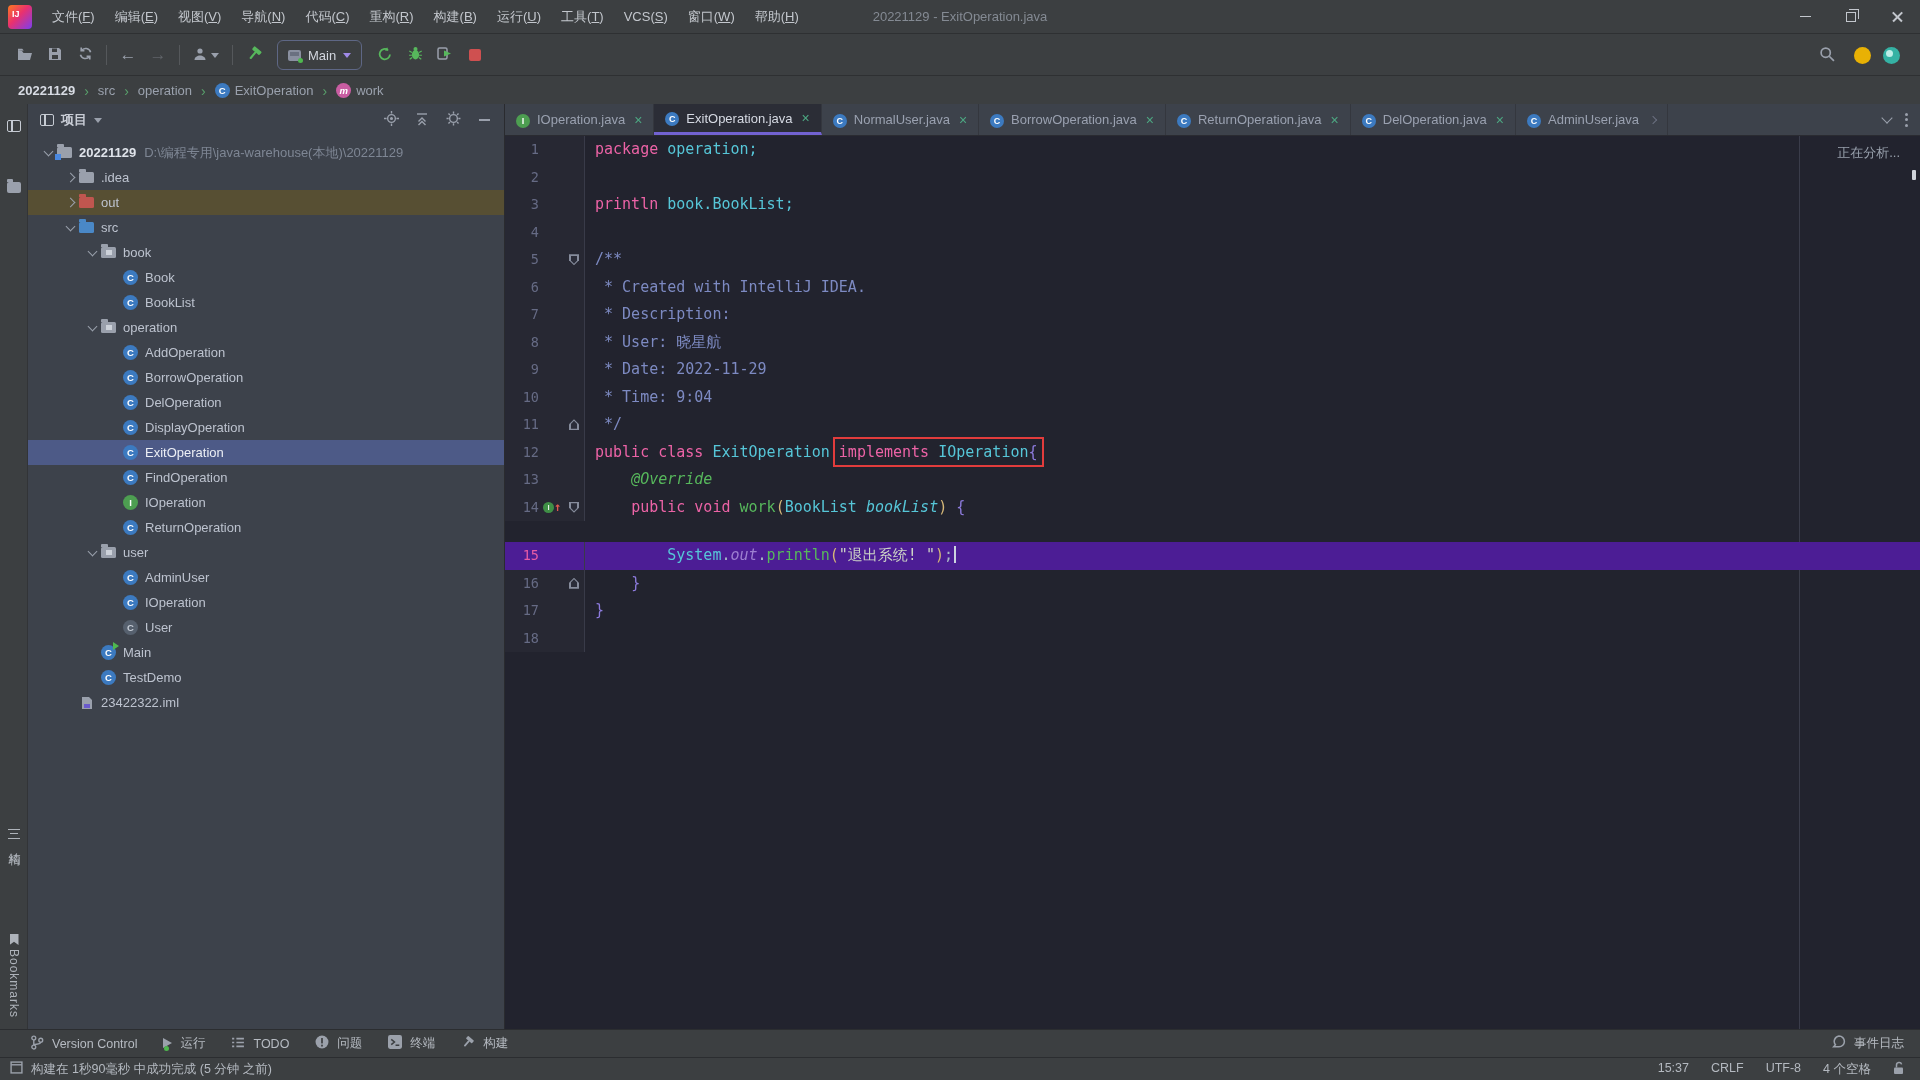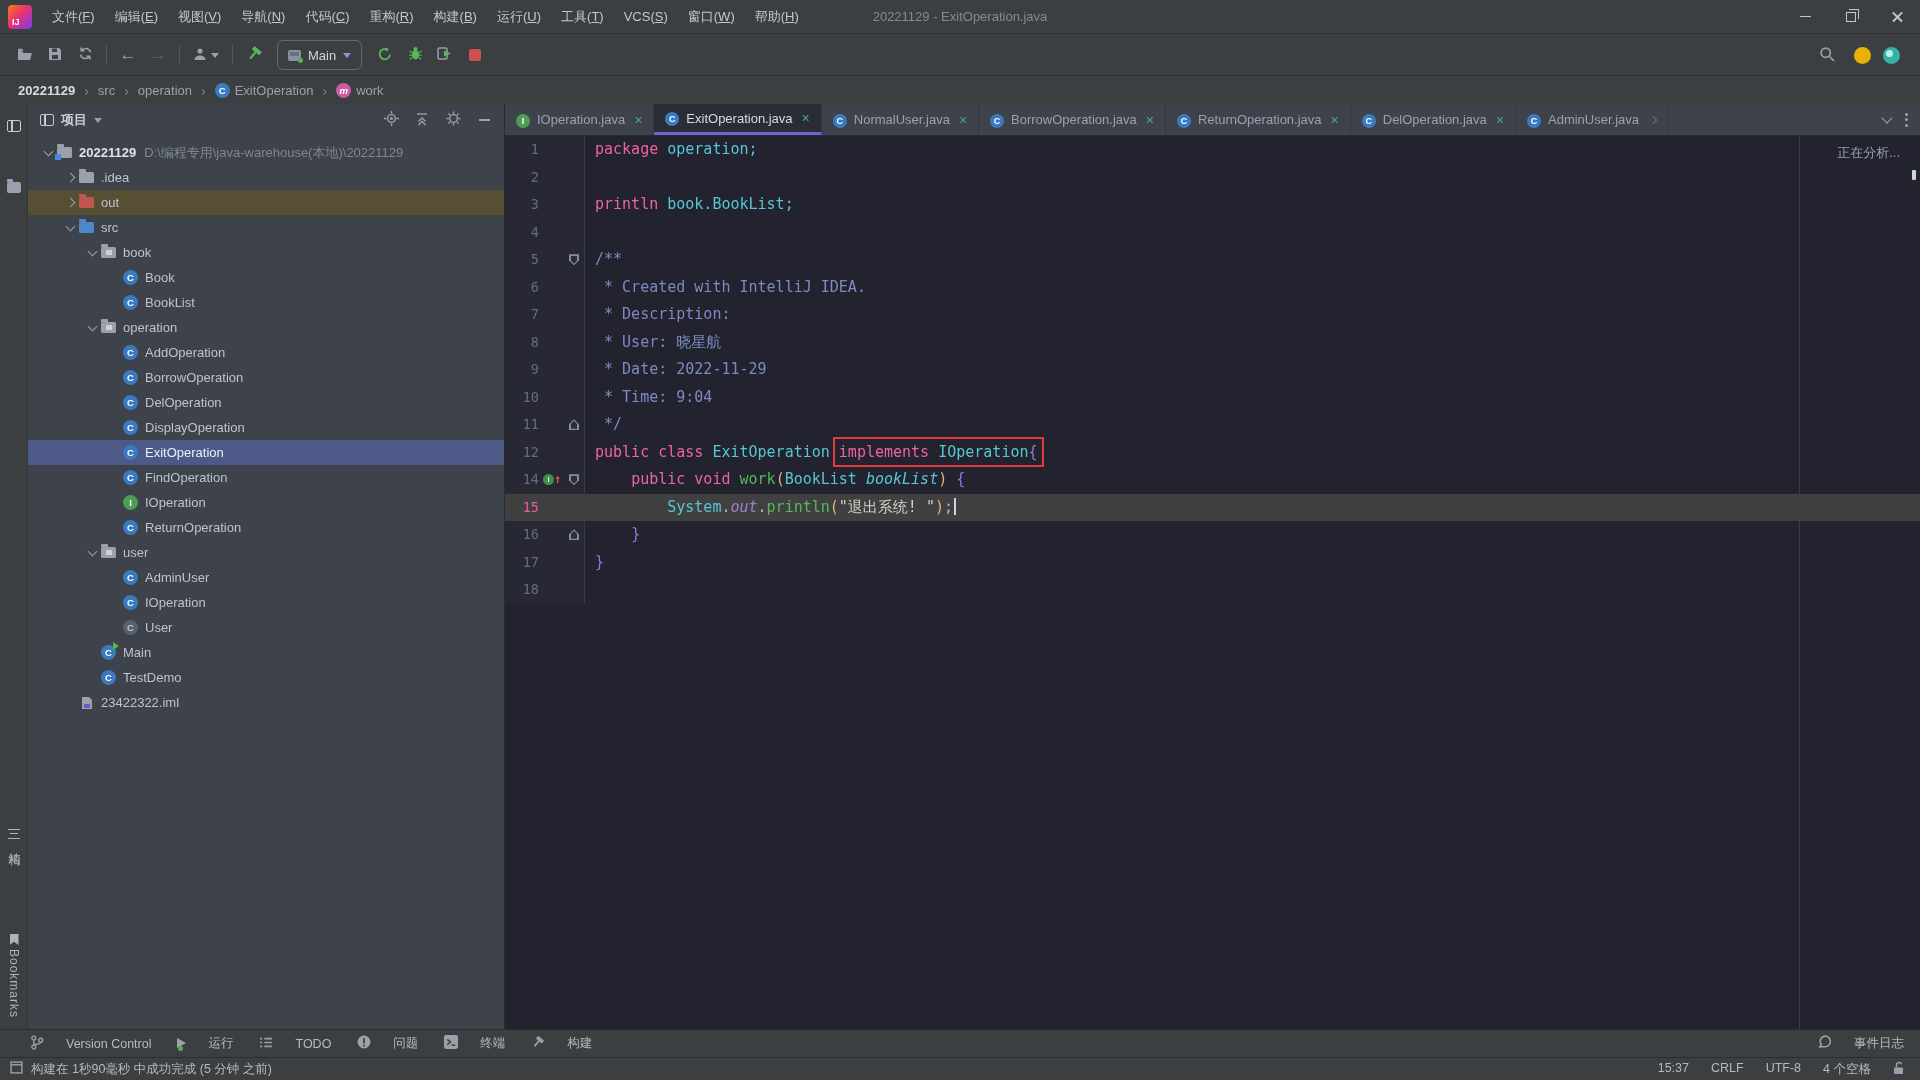--- a/index.html
+++ b/index.html
@@ -2,21 +2,21 @@
 <html><head>
 <meta charset="utf-8">
 <style>
   * { margin:0; padding:0; box-sizing:border-box; }
   html,body { width:1920px; height:1080px; overflow:hidden; }
   body { font-family:"Liberation Sans", sans-serif; background:#3c3f41; color:#bbbec4; font-size:13px; position:relative; }
 
   
   #titlebar { position:absolute; top:0; left:0; right:0; height:34px; background:#3c3f41; border-bottom:1px solid #2e3032; display:flex; align-items:center; }
   #logo { width:24px; height:24px; margin:0 10px 0 8px; border-radius:4px; background:linear-gradient(135deg,#fc7a1e 0%,#e9316f 45%,#7a3ef0 100%); position:relative; }
-  #logo span { position:absolute; left:4px; bottom:2px; color:#fff; font-size:9px; font-weight:bold; }
+  #logo span { position:absolute; left:4px; bottom:10px; color:#fff; font-size:9px; font-weight:bold; }
   .menu-item { padding:0 10px; height:34px; line-height:34px; color:#c3c7cd; cursor:default; }
   .menu-item u { text-decoration:underline; }
   #win-title { position:absolute; left:50%; transform:translateX(-50%); color:#848a93; }
   #win-controls { margin-left:auto; display:flex; height:34px; }
   .win-btn { width:46px; height:34px; display:flex; align-items:center; justify-content:center; }
   .ic-min { width:11px; height:1.5px; background:#c3c7cd; }
   .ic-restore { width:10px; height:10px; border:1.5px solid #c3c7cd; position:relative; }
   .ic-restore:before { content:""; position:absolute; left:2px; top:-4px; width:9px; height:9px; border:1.5px solid #c3c7cd; border-left:none; border-bottom:none; }
   .ic-close { position:relative; width:13px; height:13px; }
   .ic-close:before,.ic-close:after { content:""; position:absolute; left:0; top:6px; width:13px; height:1.6px; background:#c3c7cd; }
@@ -107,21 +107,21 @@
   .tab-overflow-chev { width:6px; height:6px; border-right:1.4px solid #6a7080; border-bottom:1.4px solid #6a7080; transform:rotate(-45deg); margin-left:4px; }
   #tabbar-right { margin-left:auto; display:flex; align-items:center; gap:14px; padding-right:12px; }
   .chev-lg { width:8px; height:8px; border-right:1.7px solid #9aa0ac; border-bottom:1.7px solid #9aa0ac; transform:rotate(45deg); margin-top:-3px; }
   .kebab { display:flex; flex-direction:column; gap:2.5px; }
   .kebab i { width:3px; height:3px; border-radius:50%; background:#9aa0ac; }
 
   
   #editor { flex:1; position:relative; background:#22232e; overflow:hidden; font-family:"DejaVu Sans Mono", monospace; font-size:15px; }
   #code { position:absolute; inset:0; }
   .cline { display:flex; height:27.5px; line-height:27.5px; white-space:pre; }
-  .cline.current { background:#404040; }
+  .cline.current { background:#4c1d95;margin-top:21px; }
   .gut { width:80px; flex:none; display:flex; align-items:center; background:rgba(43,45,57,.55); border-right:1px solid #393b49; }
   .cline.current .gut { background:transparent; }
   .gut .num { width:34px; text-align:right; color:#666b85; font-size:13.5px; flex:none; }
   .cline.current .gut .num { color:#e75ca5; }
   .gut .marks { flex:1; display:flex; align-items:center; justify-content:flex-end; padding:0 5px 0 4px; gap:2px; }
   .codetext { padding-left:10px; }
   .fold-pent { position:relative; width:10px; height:11px; display:inline-block; background:#868c9c; }
   .fold-pent.down { clip-path:polygon(0 0,100% 0,100% 55%,50% 100%,0 55%); }
   .fold-pent.up { clip-path:polygon(50% 0,100% 45%,100% 100%,0 100%,0 45%); }
   .fold-pent i { position:absolute; inset:1.6px; background:#2b2d39; clip-path:inherit; }
@@ -135,21 +135,21 @@
   .tk-y { color:#d5b778; } .tk-w { color:#a9b7c6; }
   .error-box { outline:2px solid #e23c3c; outline-offset:4px; }
   .caret-bar { display:inline-block; width:2px; height:17px; background:#ccd2e0; vertical-align:-3px; margin-left:1px; }
 
   #margin-guide { position:absolute; top:0; bottom:0; left:1294px; width:1px; background:#3a3c4a; }
   #analyzing { position:absolute; top:8px; right:20px; color:#98a0ac; font-family:"Liberation Sans",sans-serif; font-size:13px; }
   #stripe-mark { position:absolute; top:34px; right:4px; width:4px; height:10px; background:#cfd3da; border-radius:1px; }
 
   
   #bottombar { position:absolute; left:0; right:0; bottom:23px; height:28px; background:#3c3f41; border-top:1px solid #2b2d30; display:flex; align-items:center; padding:0 16px 0 30px; gap:26px; }
-  .bb-item { display:flex; align-items:center; gap:22px; color:#b6bbc2; font-size:12.5px; }
+  .bb-item { display:flex; align-items:center; gap:8px; color:#b6bbc2; font-size:12.5px; }
   .bb-right { margin-left:auto; }
   .play-tri { width:0; height:0; border-left:9px solid #9ba1ab; border-top:5.5px solid transparent; border-bottom:5.5px solid transparent; position:relative; display:inline-block; }
   .run-dot { position:absolute; left:-8px; top:3px; width:5px; height:5px; border-radius:50%; background:#4fb84f; }
 
   
   #statusbar { position:absolute; left:0; right:0; bottom:0; height:23px; background:#3c3f41; border-top:1px solid #2b2d30; display:flex; align-items:center; padding:0 14px 0 10px; color:#b4b9c0; font-size:12.5px; }
   #status-left { display:flex; align-items:center; gap:8px; }
   #status-right { margin-left:auto; display:flex; align-items:center; gap:22px; }
 </style>
 </head>
@@ -586,20 +586,21 @@
           <div class="cline"><span class="gut"><span class="num">3</span><span class="marks"></span></span><span class="codetext"><span class="tk-k">println</span><span class="tk-w"> </span><span class="tk-t">book.BookList;</span></span></div>
           <div class="cline"><span class="gut"><span class="num">4</span><span class="marks"></span></span><span class="codetext"></span></div>
           <div class="cline"><span class="gut"><span class="num">5</span><span class="marks"><span class="fold-pent down"><i></i></span></span></span><span class="codetext"><span class="tk-c">/**</span></span></div>
           <div class="cline"><span class="gut"><span class="num">6</span><span class="marks"></span></span><span class="codetext"><span class="tk-c"> * Created with IntelliJ IDEA.</span></span></div>
           <div class="cline"><span class="gut"><span class="num">7</span><span class="marks"></span></span><span class="codetext"><span class="tk-c"> * Description:</span></span></div>
           <div class="cline"><span class="gut"><span class="num">8</span><span class="marks"></span></span><span class="codetext"><span class="tk-c"> * User: 晓星航</span></span></div>
           <div class="cline"><span class="gut"><span class="num">9</span><span class="marks"></span></span><span class="codetext"><span class="tk-c"> * Date: 2022-11-29</span></span></div>
           <div class="cline"><span class="gut"><span class="num">10</span><span class="marks"></span></span><span class="codetext"><span class="tk-c"> * Time: 9:04</span></span></div>
           <div class="cline"><span class="gut"><span class="num">11</span><span class="marks"><span class="fold-pent up"><i></i></span></span></span><span class="codetext"><span class="tk-c"> */</span></span></div>
           <div class="cline"><span class="gut"><span class="num">12</span><span class="marks"></span></span><span class="codetext"><span class="tk-k">public class</span><span class="tk-w"> </span><span class="tk-t">ExitOperation</span><span class="tk-w"> </span><span class="error-box"><span class="tk-k">implements</span><span class="tk-w"> </span><span class="tk-t">IOperation</span><span class="tk-b">{</span></span></span></div>
+          <div class="cline"><span class="gut"><span class="num">13</span><span class="marks"></span></span><span class="codetext"><span class="tk-w">    </span><span class="tk-a">@Override</span></span></div>
           <div class="cline"><span class="gut"><span class="num">14</span><span class="marks"><span class="impl"><b>I</b><em>↑</em></span><span class="fold-pent down"><i></i></span></span></span><span class="codetext"><span class="tk-w">    </span><span class="tk-k">public void</span><span class="tk-w"> </span><span class="tk-m">work</span><span class="tk-y">(</span><span class="tk-t">BookList</span><span class="tk-w"> </span><span class="tk-ti">bookList</span><span class="tk-y">)</span><span class="tk-w"> </span><span class="tk-b">{</span></span></div>
           <div class="cline current"><span class="gut"><span class="num">15</span><span class="marks"></span></span><span class="codetext"><span class="tk-w">        </span><span class="tk-t">System</span><span class="tk-w">.</span><span class="tk-f">out</span><span class="tk-w">.</span><span class="tk-m">println</span><span class="tk-y">(</span><span class="tk-s">"退出系统! "</span><span class="tk-y">)</span><span class="tk-w">;</span><span class="caret-bar"></span></span></div>
           <div class="cline"><span class="gut"><span class="num">16</span><span class="marks"><span class="fold-pent up"><i></i></span></span></span><span class="codetext"><span class="tk-w">    </span><span class="tk-b">}</span></span></div>
           <div class="cline"><span class="gut"><span class="num">17</span><span class="marks"></span></span><span class="codetext"><span class="tk-b">}</span></span></div>
           <div class="cline"><span class="gut"><span class="num">18</span><span class="marks"></span></span><span class="codetext"></span></div>
         </div>
       <div id="analyzing">正在分析...</div>
       <div id="stripe-mark"></div>
     </div>
   </div>

